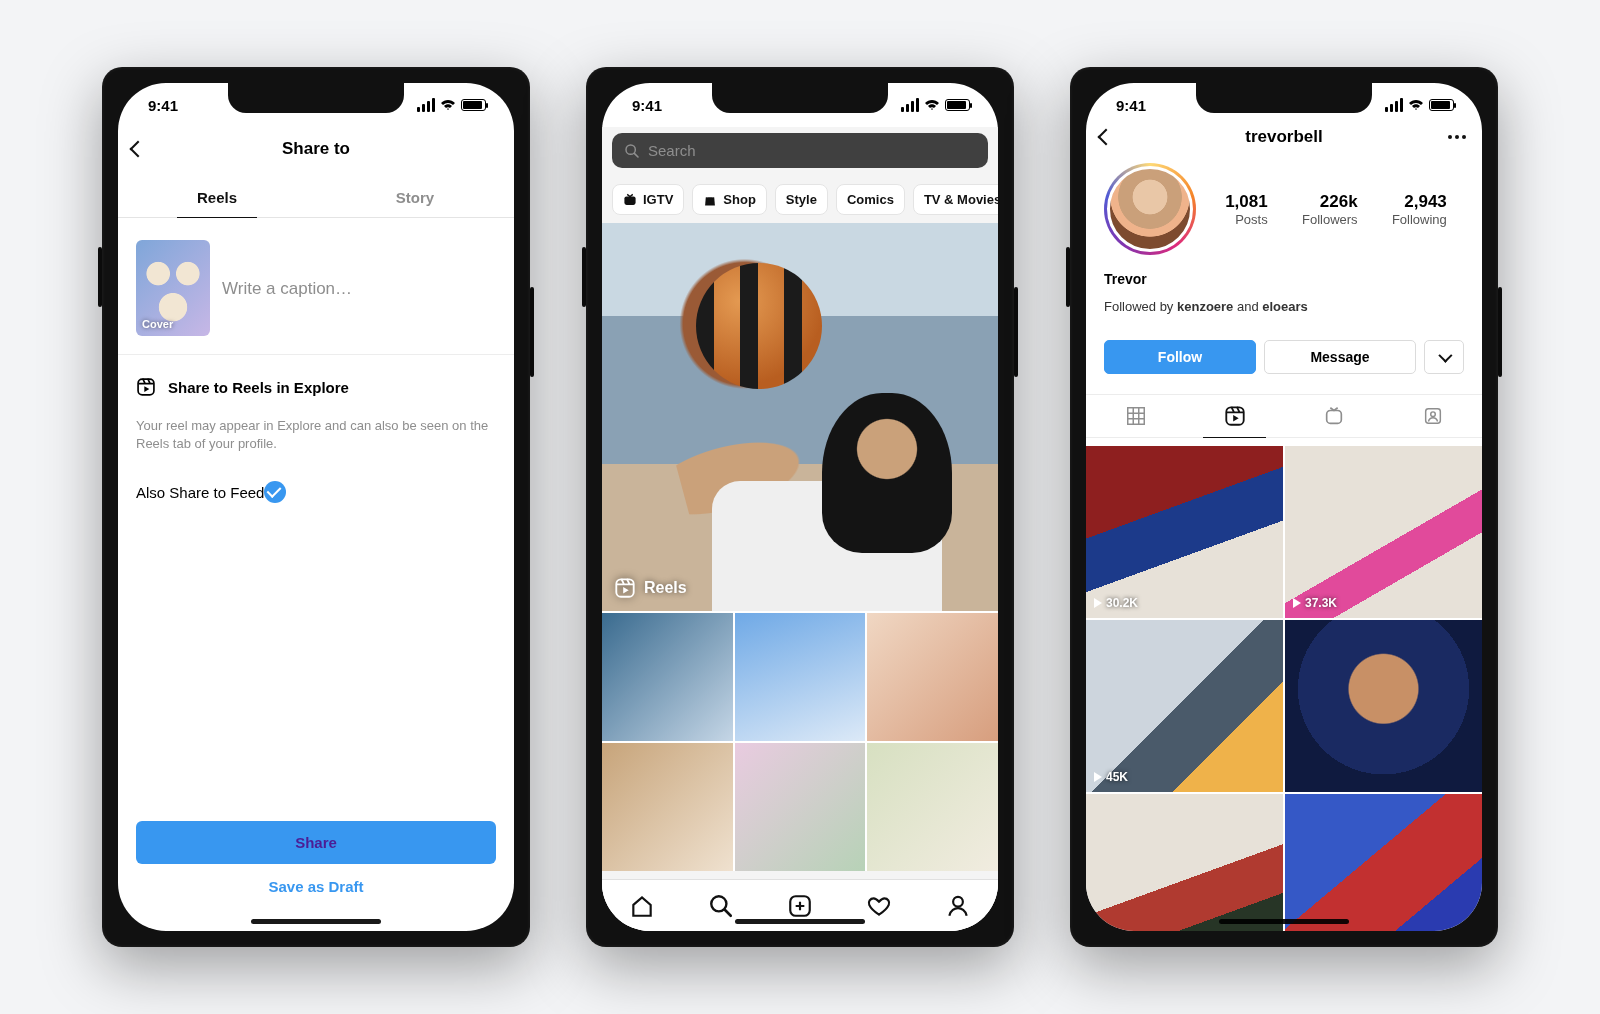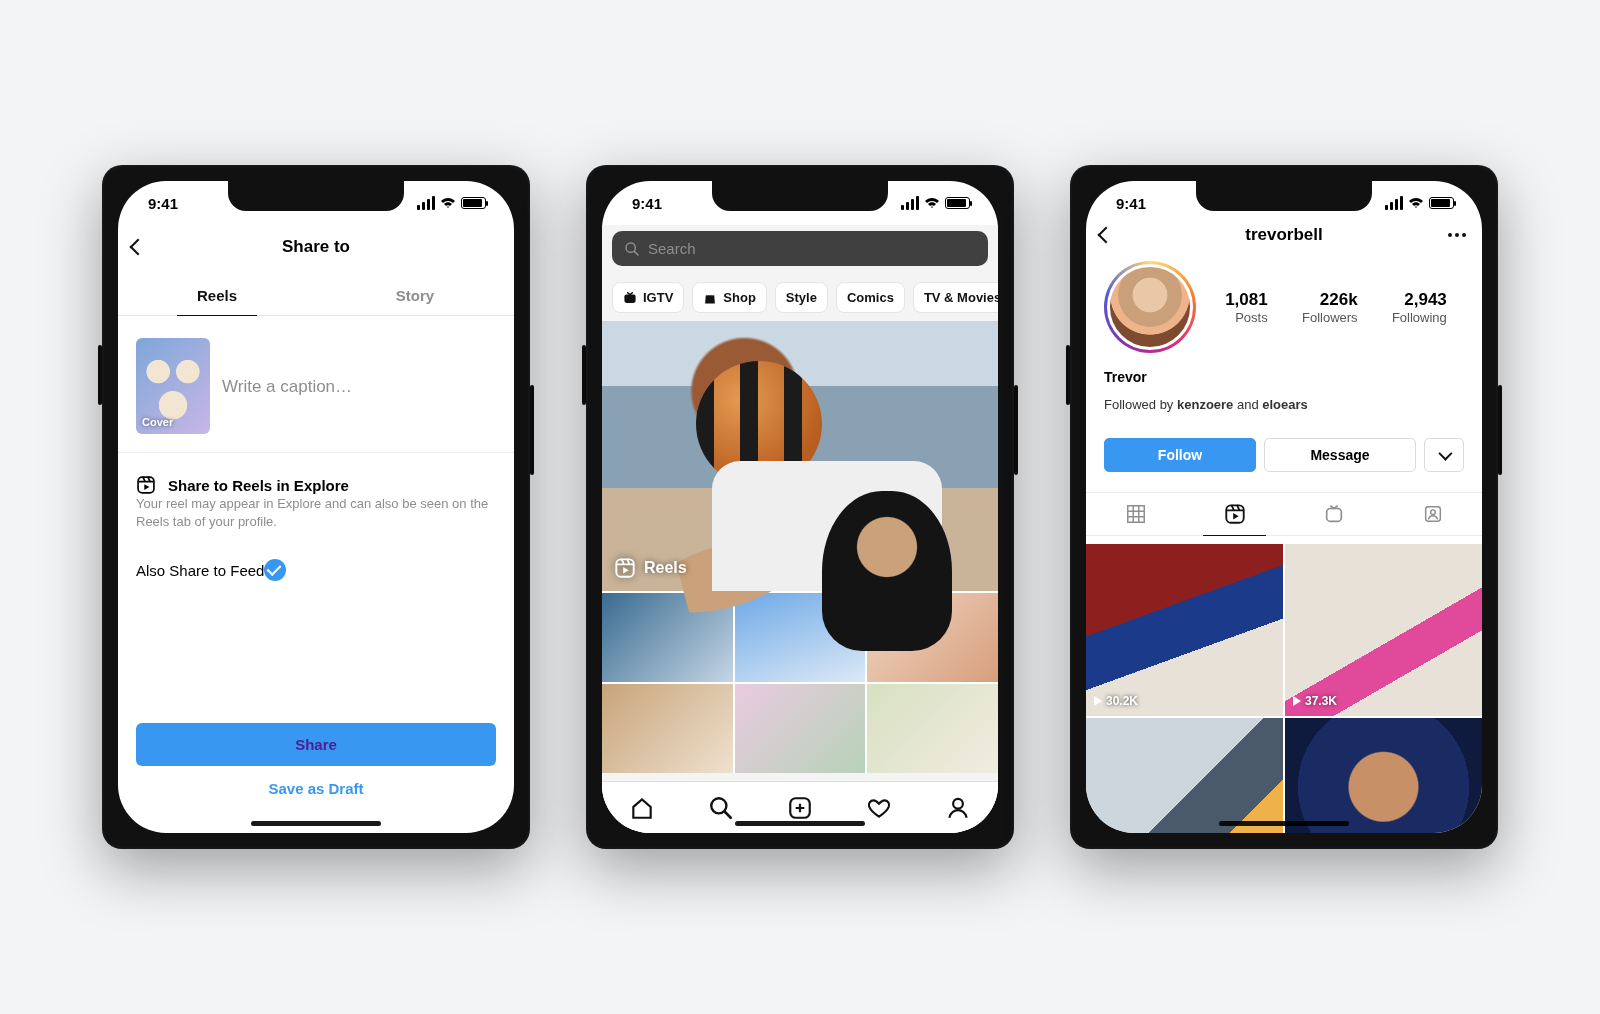--- a/index.html
+++ b/index.html
@@ -7,21 +7,21 @@
   body {
     font-family: -apple-system, "Helvetica Neue", Arial, sans-serif;
     background: #f3f4f6;
     display: flex;
     justify-content: center;
     align-items: center;
     gap: 56px;
   }
   .phone {
     width: 428px;
-    height: 684px;
+    height: 880px;
     background: #111;
     border-radius: 20px;
     padding: 16px;
     box-shadow: 0 20px 60px rgba(0,0,0,.35), inset 0 0 4px rgba(255,255,255,.08);
     position: relative;
   }
   .phone::before, .phone::after {
     content:""; position:absolute; background:#0b0b0b; border-radius:4px;
   }
   .phone::before { left:-4px; top:180px; width:4px; height:60px; }
@@ -67,21 +67,21 @@
       radial-gradient(circle at 50% 70%,#f2e6d3 18%,transparent 19%),
       linear-gradient(135deg,#7fa6d9,#c7b7e6);
   }
   .thumb .cover { position:absolute; left:6px; bottom:6px; color:#fff; font-size:11px; font-weight:600; text-shadow:0 0 4px rgba(0,0,0,.6); }
   .caption-input { flex:1; border:none; outline:none; font-size:17px; color:#3897f0; background:transparent; padding-top:2px; }
   .caption-input::placeholder{ color:#8e8e8e; }
   .section { padding:14px 18px 6px; }
   .row { display:flex; align-items:center; gap:12px; }
   .reels-small { width:20px; height:20px; }
   .h { font-weight:600; font-size:15px; }
-  .desc { margin-top:0; font-size:13px; color:#8e8e8e; line-height:1.4; }
+  .desc { margin-top:20px; font-size:13px; color:#8e8e8e; line-height:1.4; }
   .opt-row { display:flex; align-items:center; justify-content:flex-start; padding:14px 18px; font-size:15px; }
   .check { width:22px; height:22px; border-radius:50%; background:#3897f0; position:relative; }
   .check::after{content:"";position:absolute;left:6px;top:3px;width:6px;height:11px;border-right:2px solid #fff;border-bottom:2px solid #fff;transform:rotate(45deg);}
   .bottom-actions { margin-top:auto; padding:0 18px 34px; }
   .btn-primary { width:100%; background:#3897f0; color:#4c1d95; border:none; border-radius:6px; padding:13px 16px; font-size:15px; font-weight:600; }
   .btn-link { width:100%; background:transparent; border:none; color:#3897f0; font-size:15px; font-weight:600; padding:14px 0 2px; }
 
   
   .p2 .content{ background:#f4f4f4; }
   .search-wrap{ padding:6px 10px 8px; }

